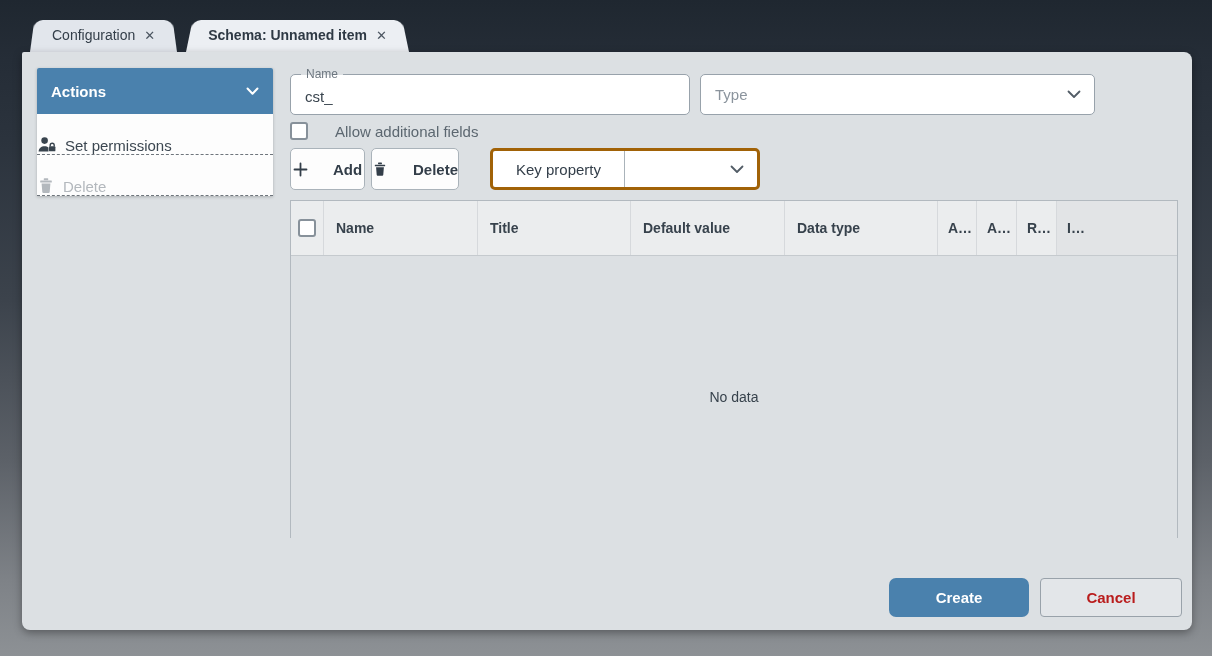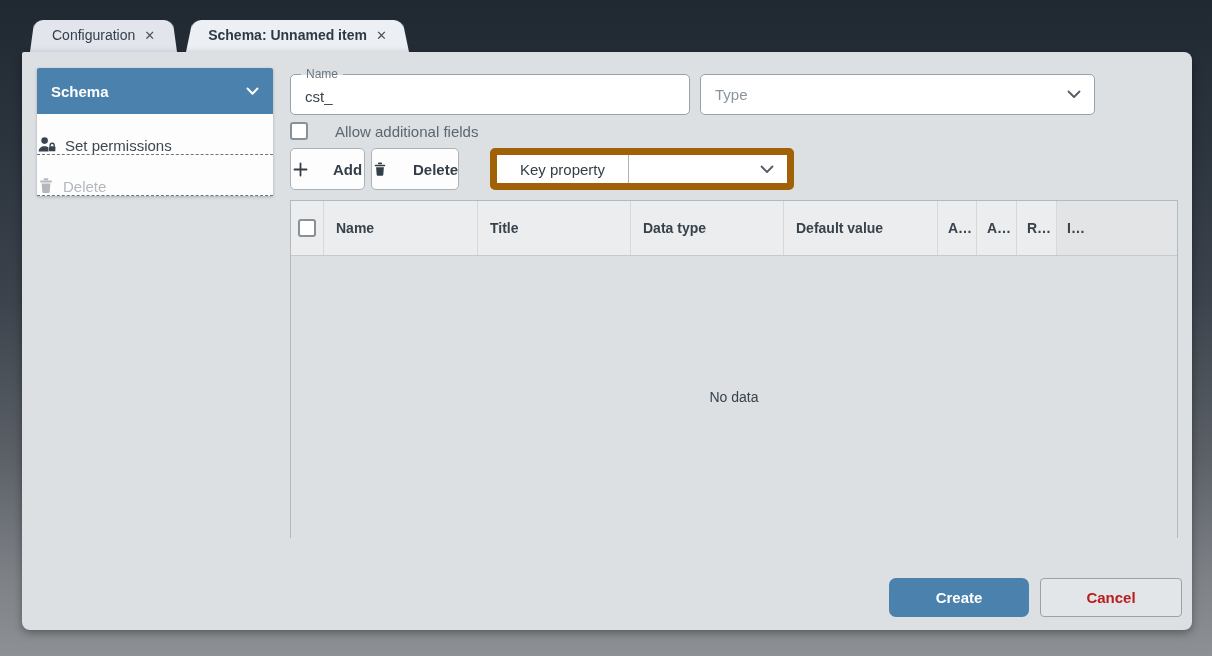--- a/index.html
+++ b/index.html
@@ -69,22 +69,22 @@
 
   
   .btn {
     position:absolute; height:42px; background:#fdfdfd; border:1px solid #aab3ba; border-radius:5px;
     display:flex; align-items:center; justify-content:center; gap:25px;
     font-size:15px; font-weight:700; color:#333e49; cursor:pointer;
   }
   .add-btn { left:268px; top:96px; width:75px; }
   .del-btn { left:349px; top:96px; width:88px; }
   .keyprop {
-    position:absolute; left:468px; top:96px; width:304px; height:42px;
-    background:#fff; border:7px solid #a16207; border-radius:5px; display:flex; align-items:stretch; cursor:pointer;
+    position:absolute; left:468px; top:96px; width:270px; height:42px;
+    background:#fff; border:3px solid #a16207; border-radius:5px; display:flex; align-items:stretch; cursor:pointer;
   }
   .keyprop-label { width:131px; display:flex; align-items:center; justify-content:center; font-size:15px; color:#333e49; }
   .keyprop-divider { width:1px; background:#aab3ba; }
   .keyprop-select { flex:1; display:flex; align-items:center; justify-content:flex-end; }
 
   
   .table { position:absolute; left:268px; top:148px; width:888px; height:338px; border:1px solid #b2b9bf; }
   .thead { display:flex; height:55px; background:#ebedee; border-bottom:1px solid #c5cace; }
   .th {
     display:flex; align-items:center; padding-left:12px; font-size:14px; font-weight:700; color:#37424c;
@@ -126,21 +126,21 @@
       <span class="tab-bg"></span>
       <span class="tab-label">Schema: Unnamed item</span>
       <span class="tab-close">✕</span>
     </div>
   </div>
 
   <div class="dialog">
 
     <div class="actions">
       <div class="actions-header">
-        <span>Schema</span>
+        <span>Actions</span>
         <span class="spacer"></span>
         <svg class="icon-svg" width="13" height="9" viewBox="0 0 13 9">
             <polyline points="1.5,1.5 6.5,6.8 11.5,1.5" fill="none" stroke="#ffffff" stroke-width="2" stroke-linecap="round" stroke-linejoin="round"></polyline>
           </svg>
       </div>
       <div class="action-item">
         <svg class="icon-svg" width="20" height="19" viewBox="0 0 20 19">
           <circle cx="7.6" cy="5.6" r="3.3" fill="#39444e"></circle>
           <path d="M1.6 16.6c0-3.4 2.7-5.4 6-5.4 1.5 0 2.9.4 3.9 1.2v4.2z" fill="#39444e"></path>
           <path d="M13.2 11.4v-1.2a2 2 0 0 1 4 0v1.2" fill="none" stroke="#39444e" stroke-width="1.4"></path>
@@ -199,22 +199,22 @@
       </span>
     </div>
 
     <div class="table">
       <div class="thead">
         <div class="th cb">
           <span class="checkbox"></span>
         </div>
         <div class="th c-name">Name</div>
         <div class="th c-title">Title</div>
+        <div class="th c-def">Default value</div>
         <div class="th c-dtype">Data type</div>
-        <div class="th c-def">Default value</div>
         <div class="th c-a1">A…</div>
         <div class="th c-a2">A…</div>
         <div class="th c-r">R…</div>
         <div class="th c-i">I…</div>
       </div>
       <div class="tbody">
         <span class="no-data">No data</span>
       </div>
     </div>
 

